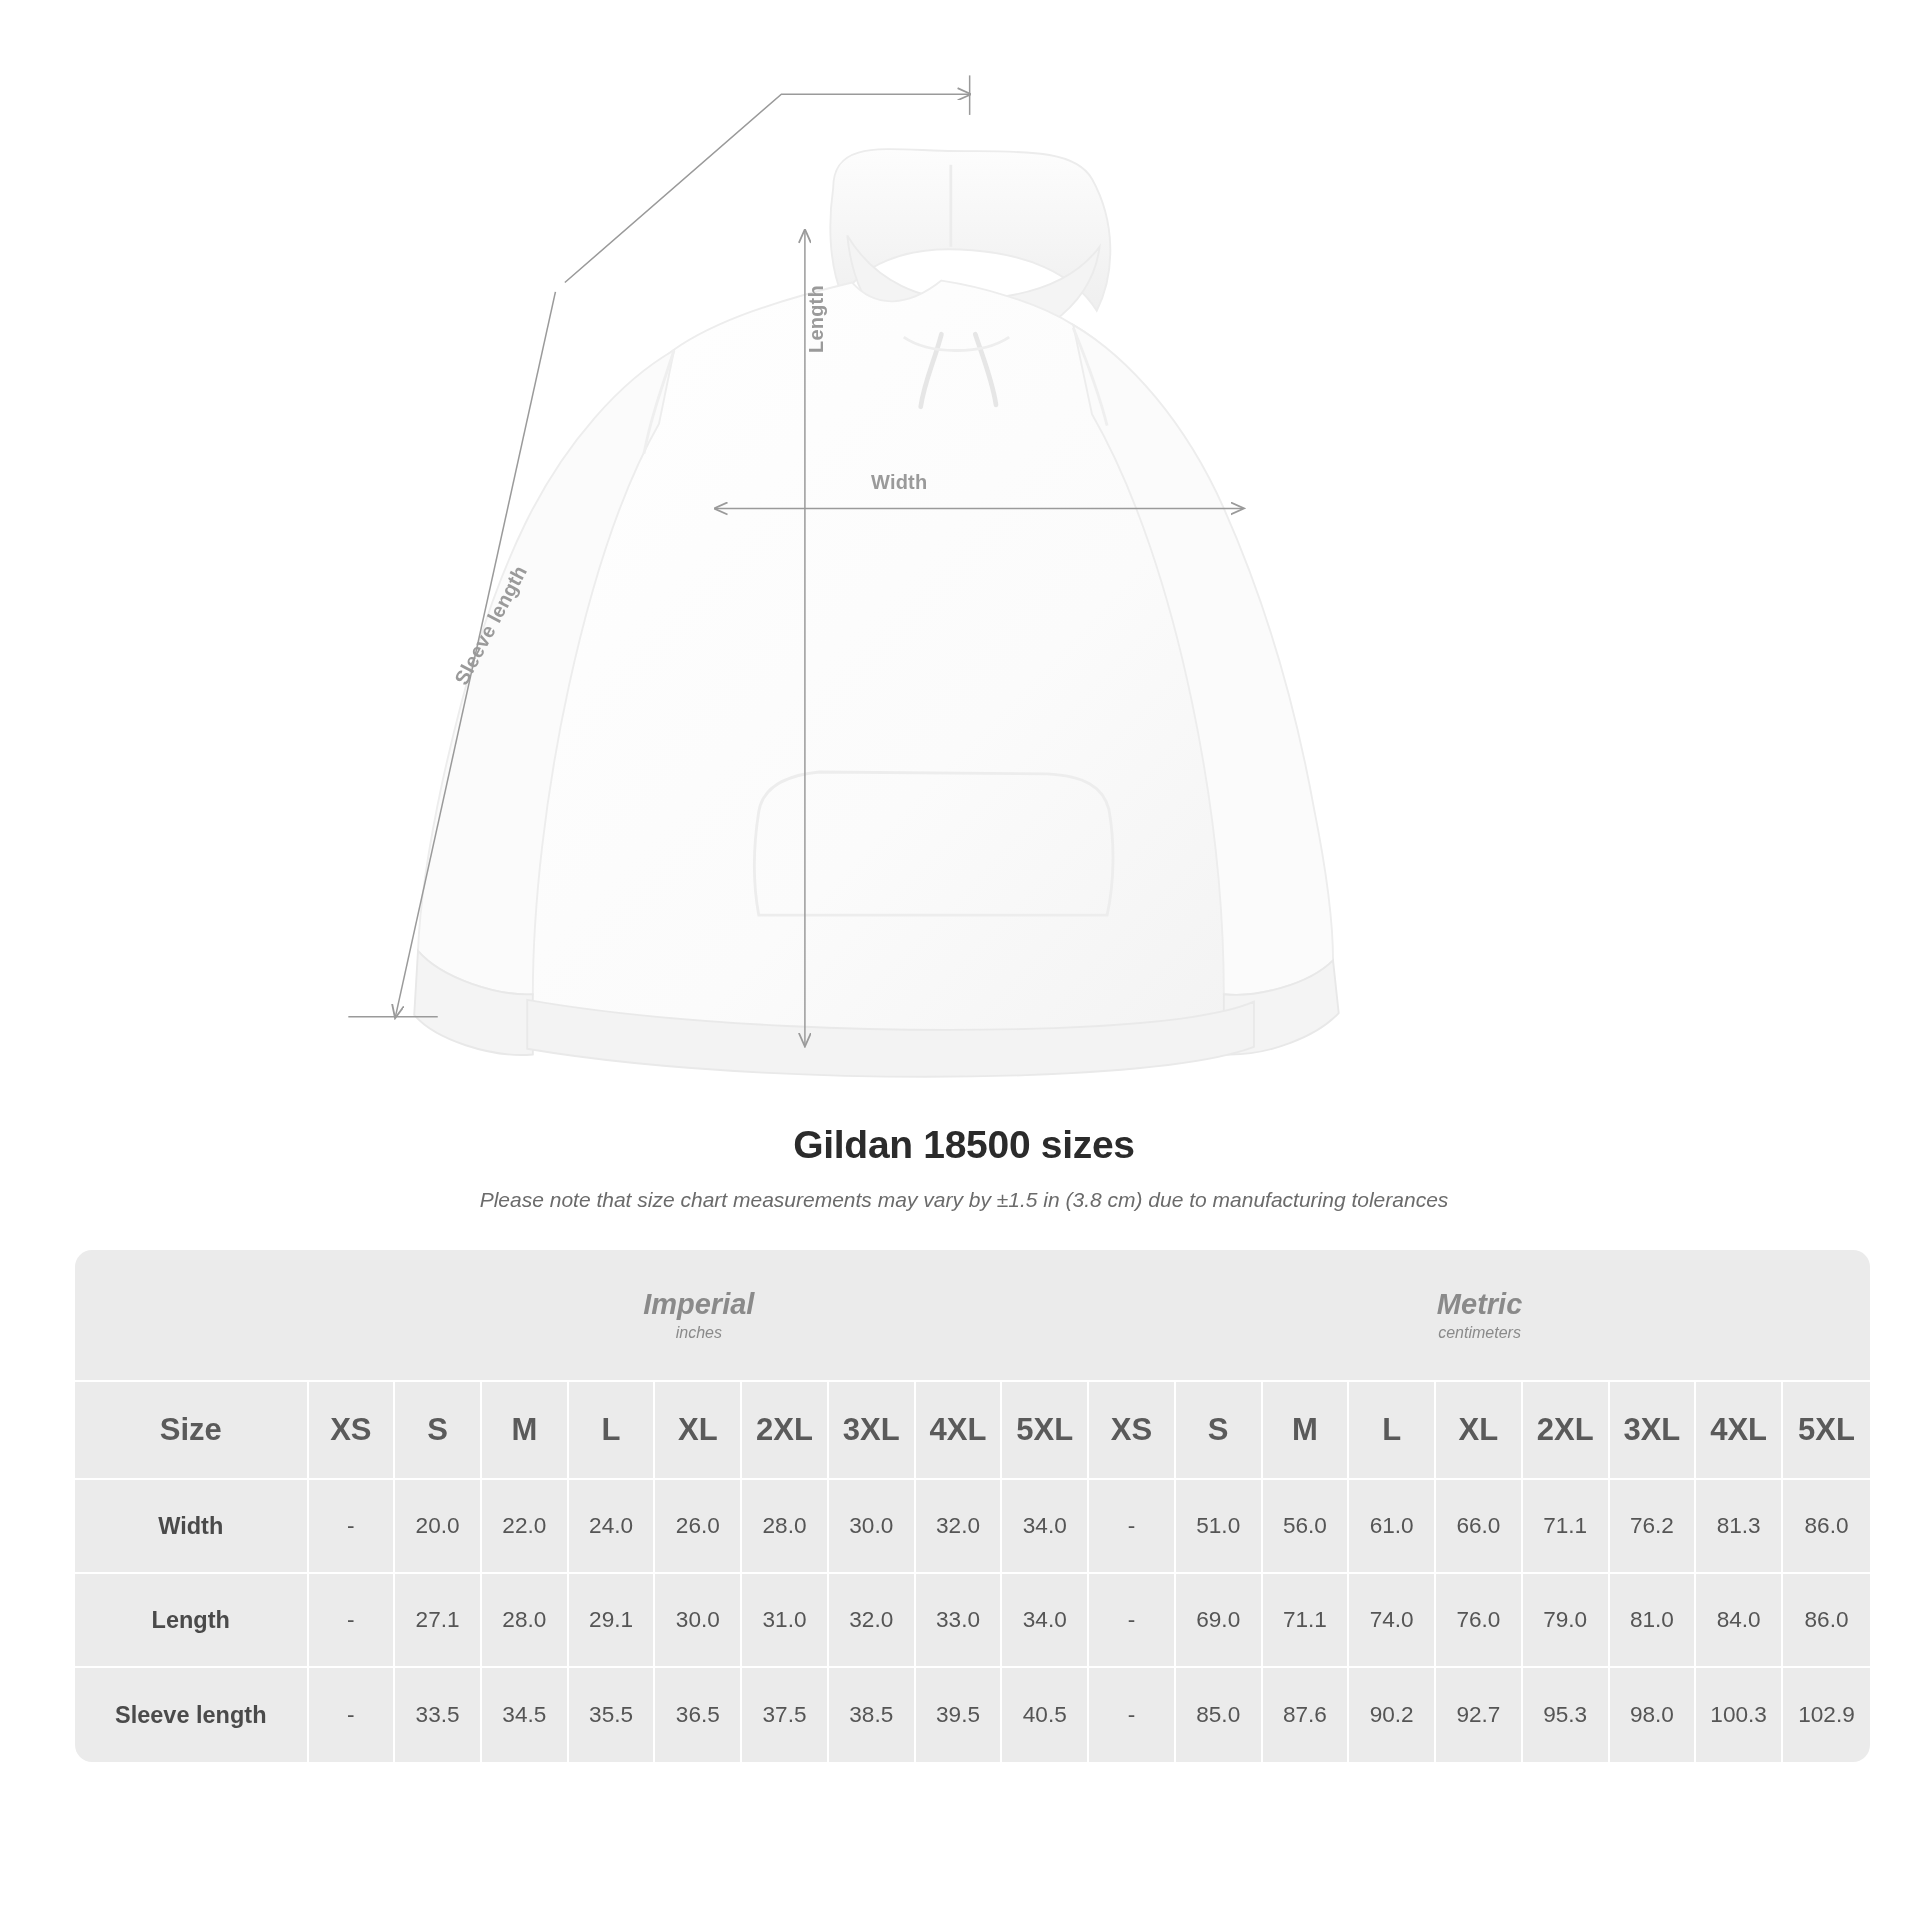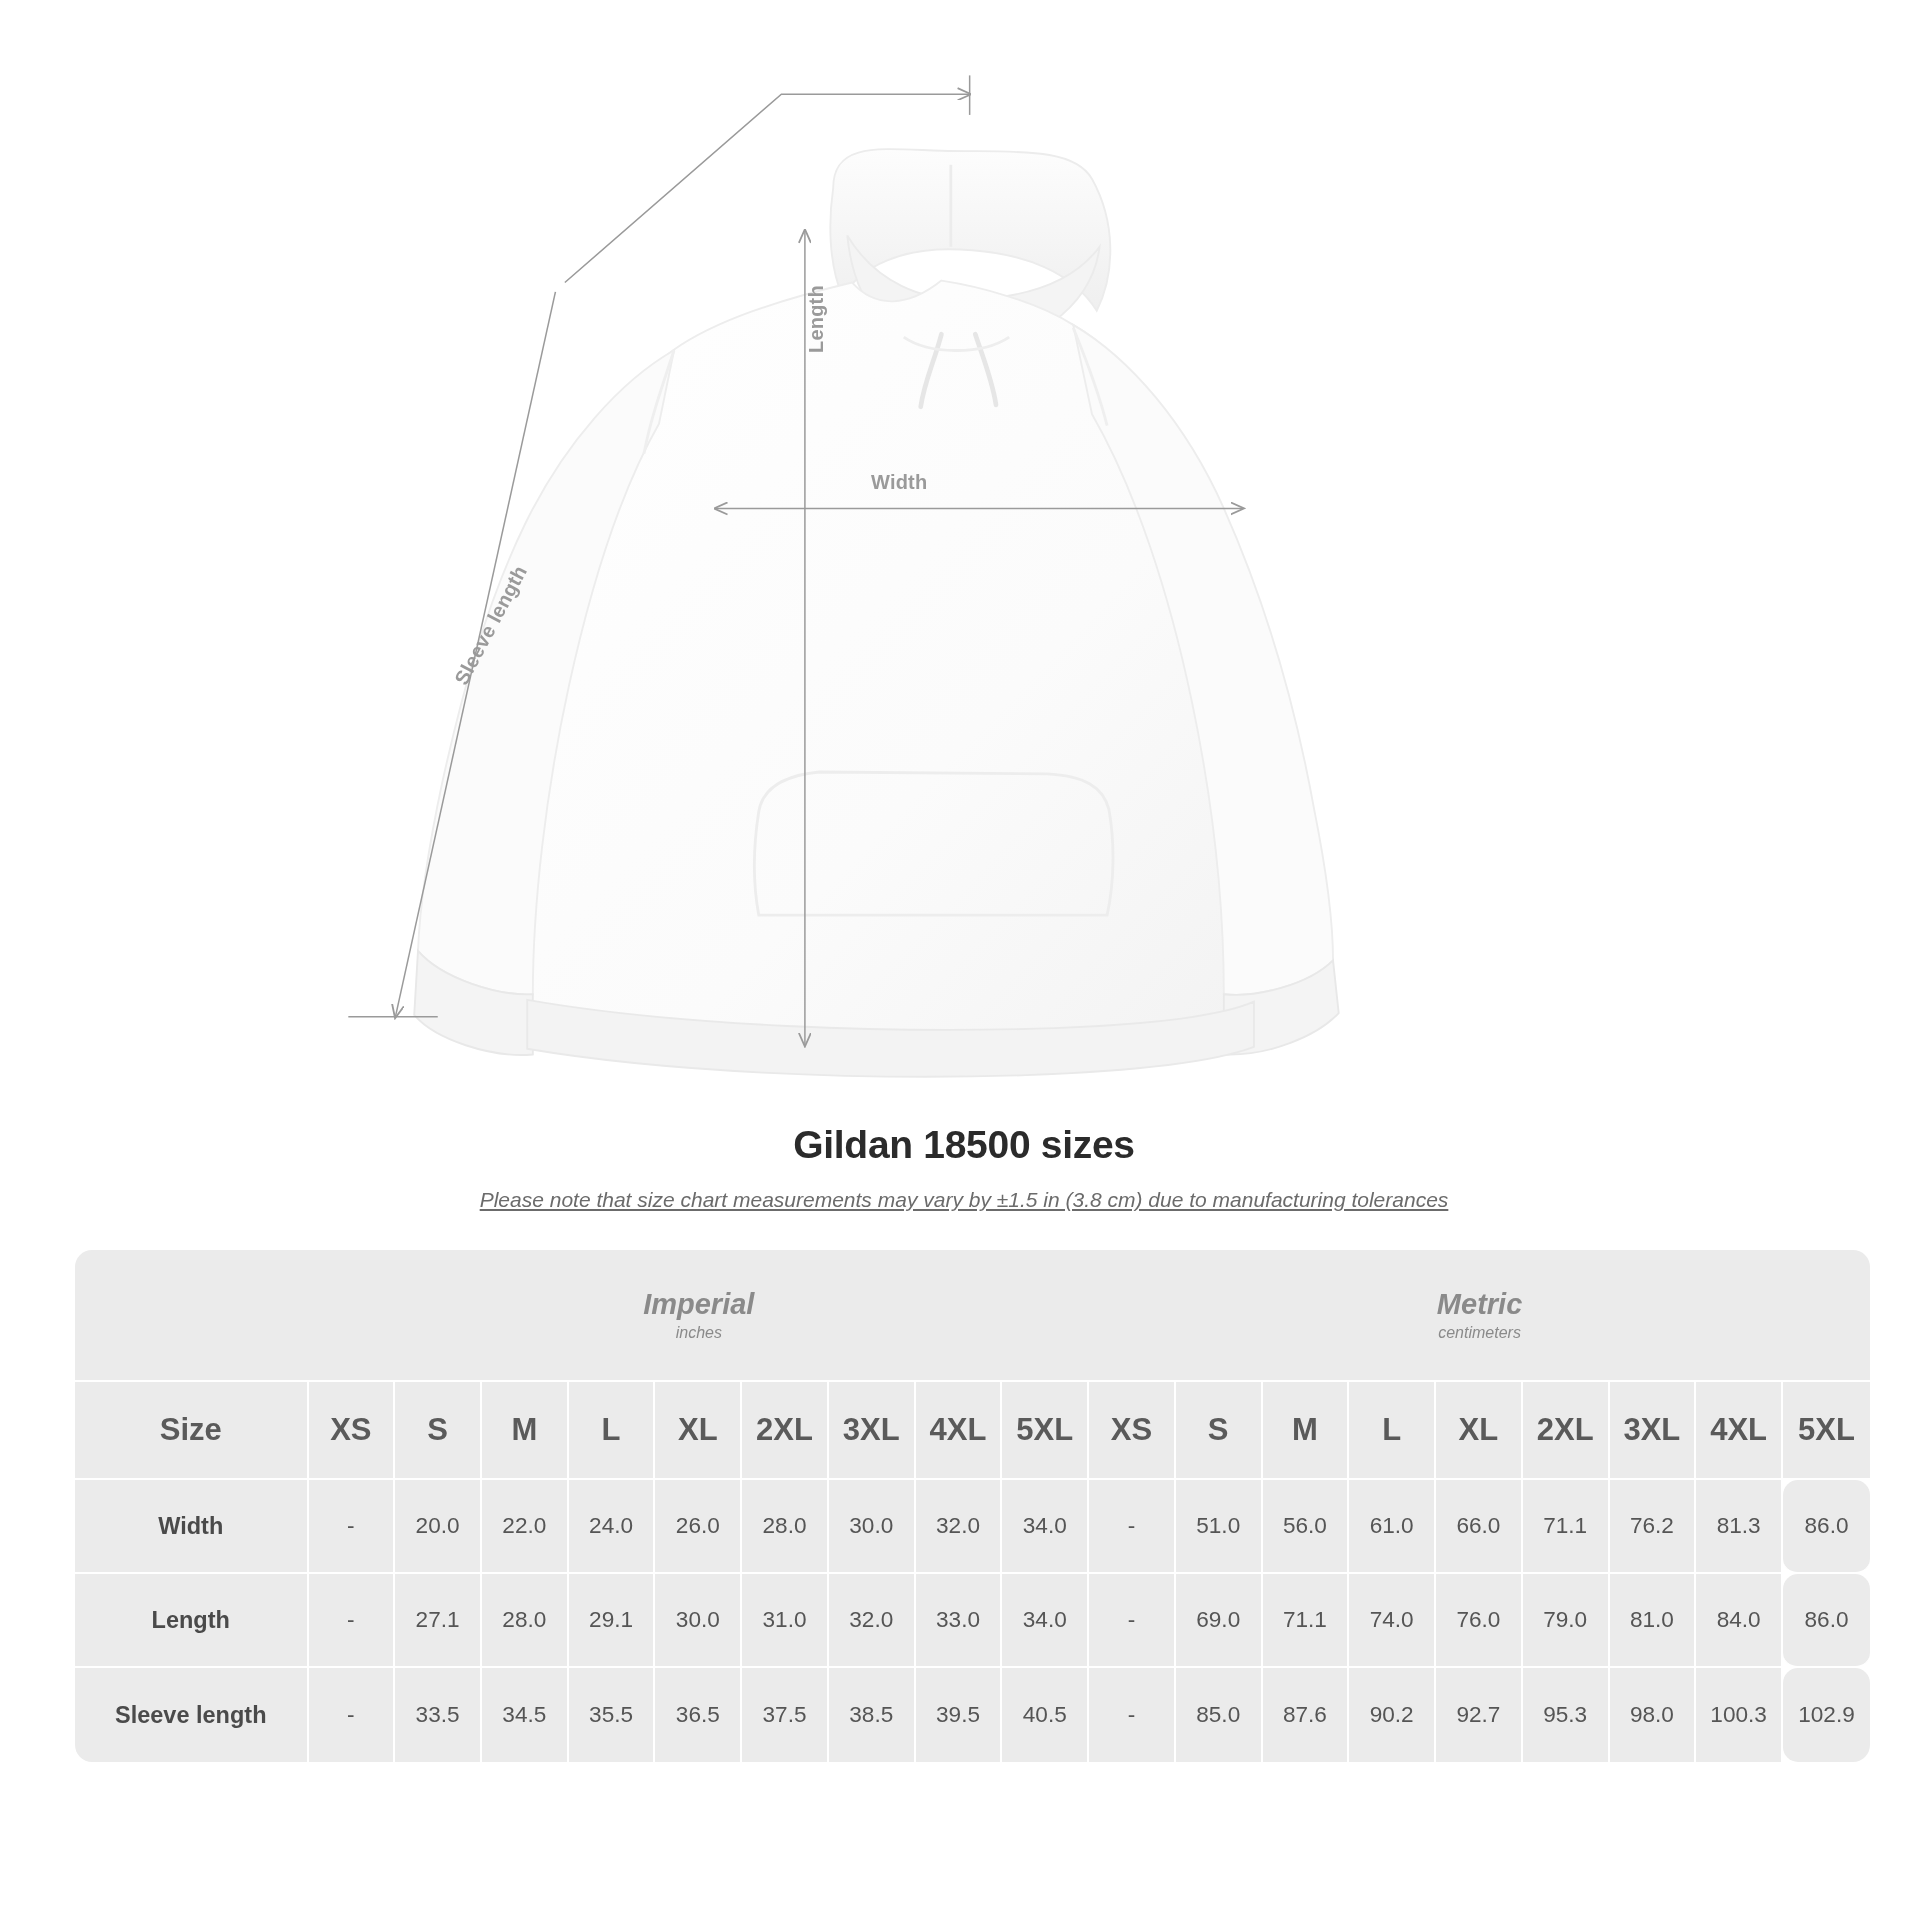--- a/index.html
+++ b/index.html
@@ -66,21 +66,20 @@
     font-weight: bold;
     color: #2b2b2b;
     margin: 12px;
     letter-spacing: -0.3px;
   }
   #chart-note {
     font-size: 21px;
     font-style: italic;
     color: #6b6b6b;
     margin-top: 21px;
-    text-decoration: underline;
   }
 
   
   #table-wrap {
     margin: 38px 58px 0 58px;
     padding-left: 17px;
   }
   table.size-table {
     width: 100%;
     border-collapse: separate;
@@ -126,21 +125,21 @@
     border-right: 2.8px solid #ffffff;
     border-bottom: 2.8px solid #ffffff;
   }
   tr.head-row td:last-child { border-right: 0; }
 
   tr.data-row td {
     height: 94px;
     border-right: 2.8px solid #ffffff;
     border-bottom: 2.8px solid #ffffff;
   }
-  tr.data-row td:last-child { border-right: 0; border-radius: 15px; }
+  tr.data-row td:last-child { border-right: 0; }
   tr.data-row td.rowhead {
     font-weight: bold;
     font-size: 23.5px;
     color: #4a4a4a;
   }
   tr.data-row:last-child td { border-bottom: 0; }
   tr.data-row:last-child td.corner-bl { border-bottom-left-radius: 17px; }
   tr.data-row:last-child td.corner-br { border-bottom-right-radius: 17px; text-align: center; }
 </style>
 </head>

